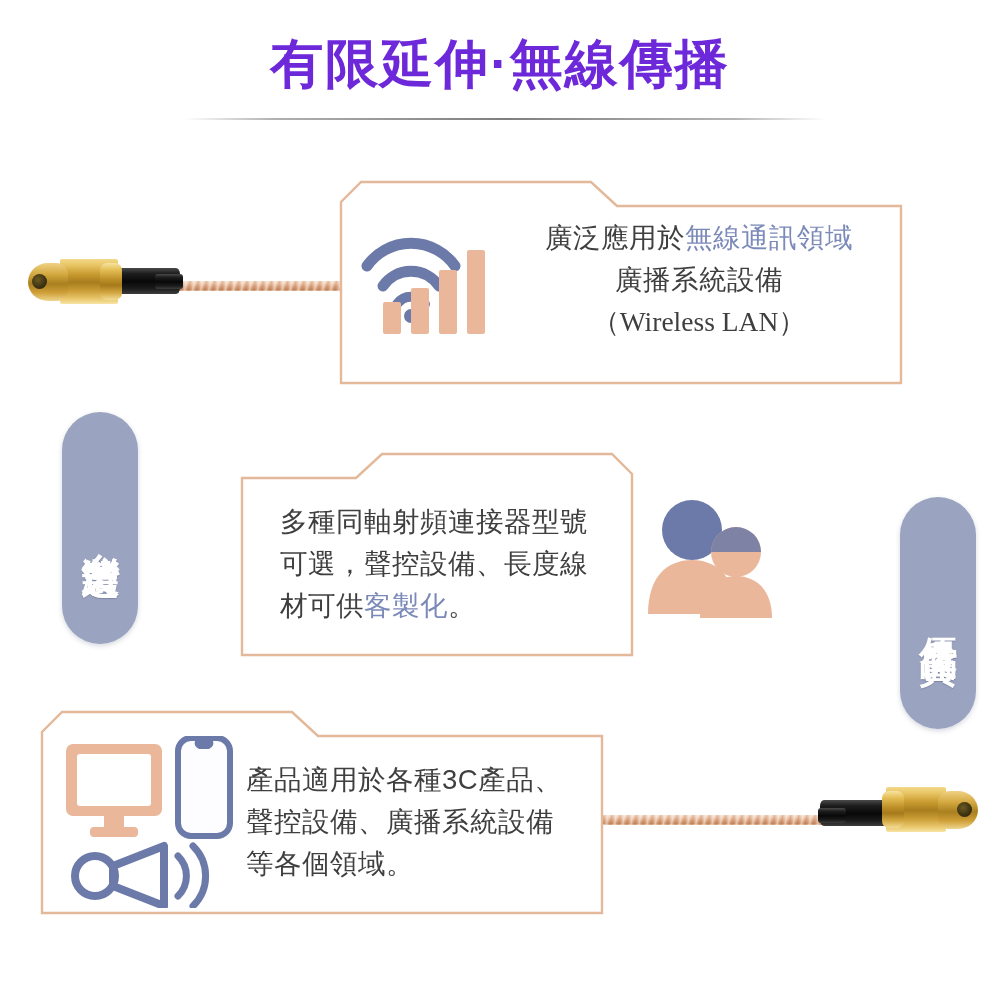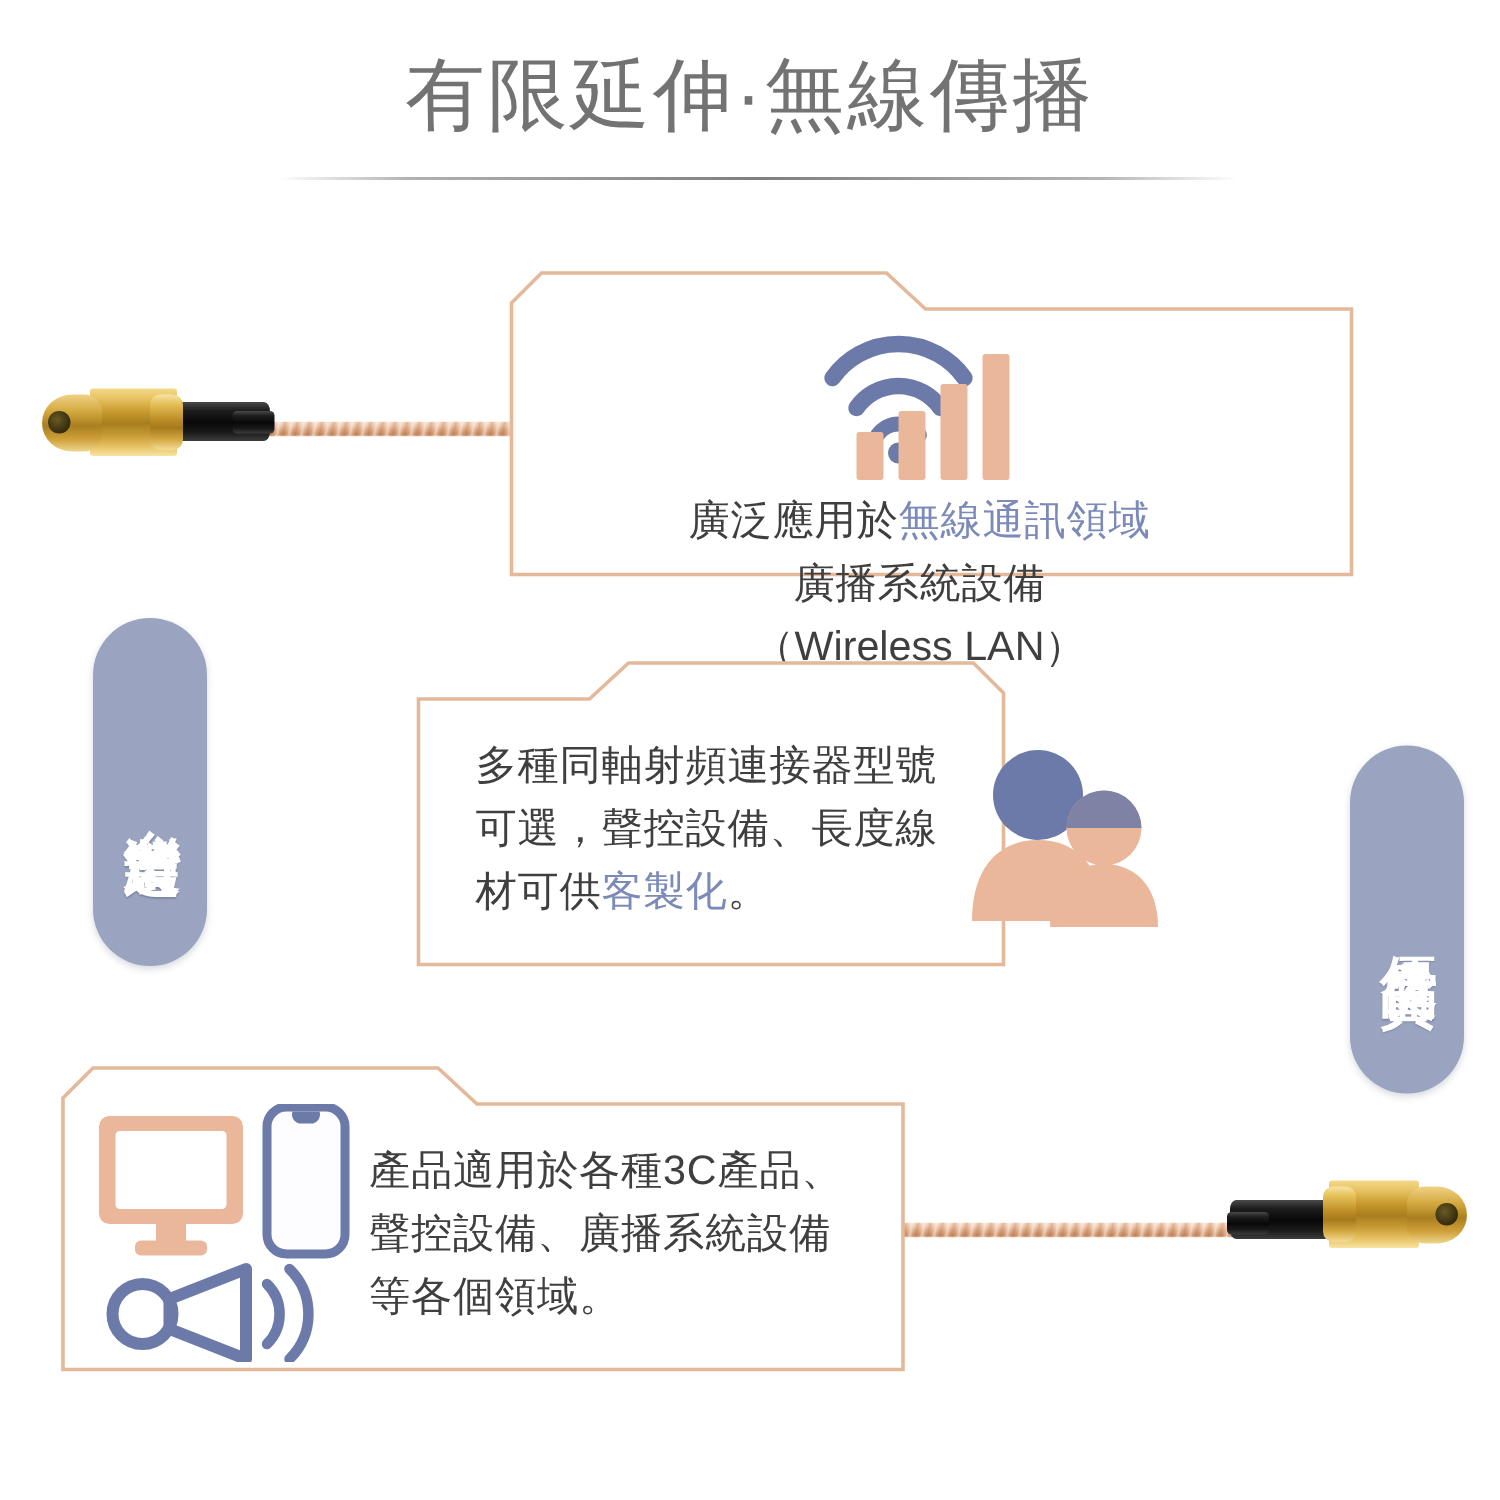--- a/index.html
+++ b/index.html
@@ -22,22 +22,22 @@
   .title-wrap {
     position: absolute;
     left: 0;
     top: 34px;
     width: 1000px;
     text-align: center;
   }
   .title {
     font-size: 53px;
     letter-spacing: 2px;
-    color: #737373;
-    font-weight: 400;
+    color: #6d28d9;
+    font-weight: 700;
     line-height: 1.15;
     white-space: nowrap;
   }
   .title-rule {
     position: absolute;
     left: 185px;
     top: 118px;
     width: 640px;
     height: 2px;
     background: linear-gradient(to right,
@@ -136,21 +136,21 @@
     display: flex;
     align-items: center;
   }
   .ptext {
     color: #3f3f3f;
     font-size: 27.5px;
     line-height: 1.52;
     letter-spacing: 0.5px;
   }
   .hl { color: #7b8ab8; }
-  .ptext .en { letter-spacing: 0px; }
+  .ptext .en { letter-spacing: 0px; font-family: Liberation Serif, serif; }
 
   .icon-box {
     position: relative;
     flex: none;
   }
 </style>
 </head>
 <body>
 
 <div id="page">
@@ -186,21 +186,21 @@
 
   <div class="badge" style="left:900px; top:497px; width:76px; height:232px;">
     <div class="badge-text">優良品質</div>
   </div>
 
   <div class="panel" style="left:333px; top:180px; width:570px; height:205px;">
     <svg class="frame" width="570" height="205" viewBox="0 0 570 205">
       <path d="M 28 2 L 258 2 L 284 26 L 568 26 L 568 203 L 8 203 L 8 22 Z" fill="#ffffff" stroke="#e3b99a" stroke-width="2.4" stroke-linejoin="miter"></path>
     </svg>
 
-    <div class="content" style="left:14px; top:26px; width:548px; height:172px;flex-direction:column;">
+    <div class="content" style="left:14px; top:14px; width:548px; height:172px;">
 
       <div class="icon-box" style="width:160px; height:120px; margin-left:12px;">
         <svg width="160" height="120" viewBox="0 0 160 120">
           <g fill="none" stroke="#6b7aa8" stroke-linecap="round">
             <path d="M 8 46 A 54 54 0 0 1 96 46" stroke-width="11"></path>
             <path d="M 24 66 A 34 34 0 0 1 80 66" stroke-width="11"></path>
             <path d="M 38 84 A 17 17 0 0 1 66 84" stroke-width="10"></path>
           </g>
           <circle cx="52" cy="96" r="7" fill="#6b7aa8"></circle>
           <rect x="24" y="82" width="18" height="32" rx="2" fill="#eab79a"></rect>
@@ -213,21 +213,21 @@
       <div class="ptext" style="flex:1; text-align:center; padding-right:16px;">
         <div>
           <span>廣泛應用於</span><span class="hl">無線通訊領域</span>
         </div>
         <div>廣播系統設備</div>
         <div class="en">（Wireless LAN）</div>
       </div>
     </div>
   </div>
 
-  <div class="panel" style="left:240px; top:440px; width:400px; height:205px;margin-left:37px;">
+  <div class="panel" style="left:240px; top:452px; width:400px; height:205px;">
     <svg class="frame" width="400" height="205" viewBox="0 0 400 205">
       <path d="M 372 2 L 142 2 L 116 26 L 2 26 L 2 203 L 392 203 L 392 22 Z" fill="#ffffff" stroke="#e3b99a" stroke-width="2.4" stroke-linejoin="miter"></path>
     </svg>
 
     <div class="content" style="left:10px; top:26px; width:380px; height:172px;">
       <div class="ptext" style="flex:1; text-align:left; padding-left:30px;">
         <div>多種同軸射頻連接器型號</div>
         <div>可選，聲控設備、長度線</div>
         <div>
           <span>材可供</span><span class="hl">客製化</span><span>。</span>

